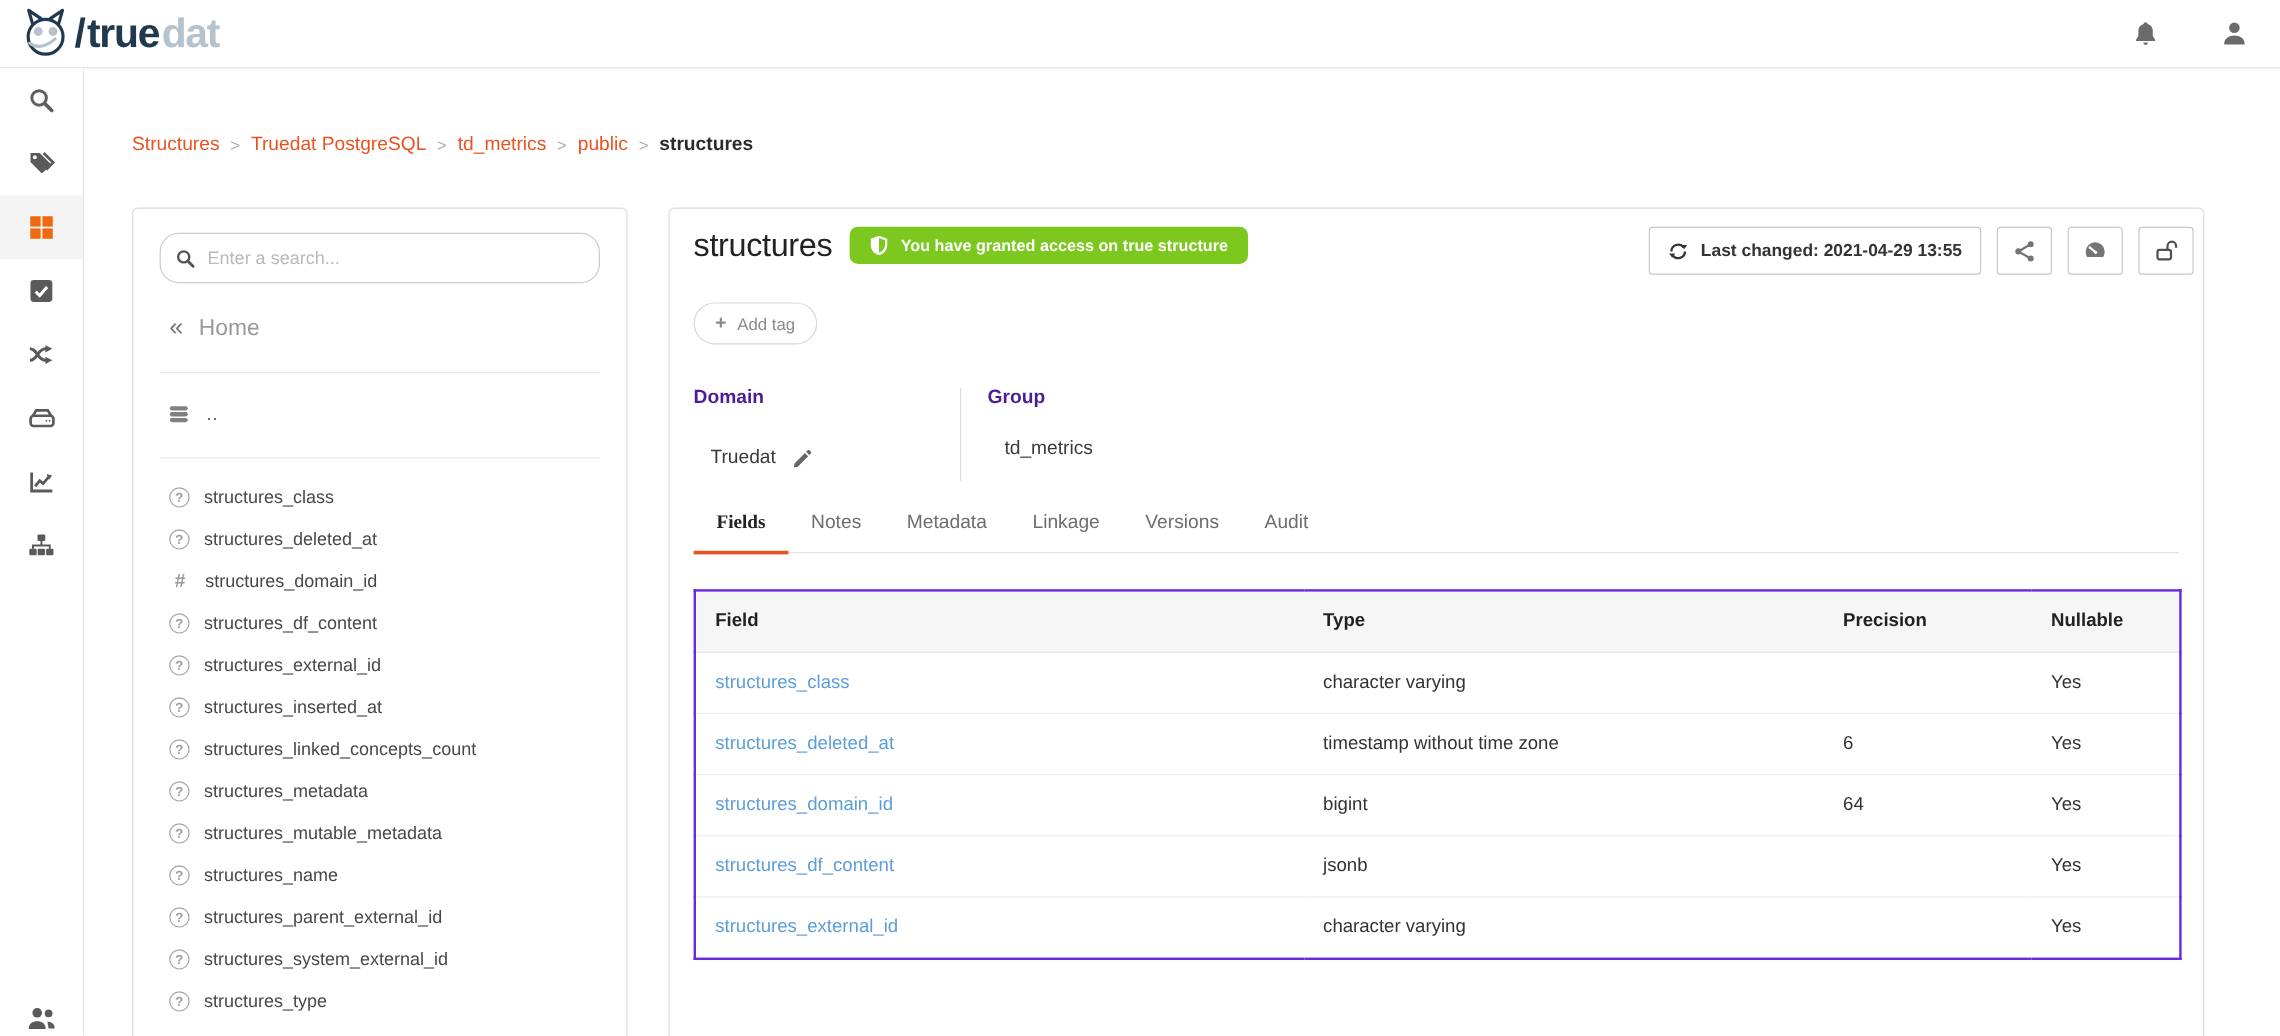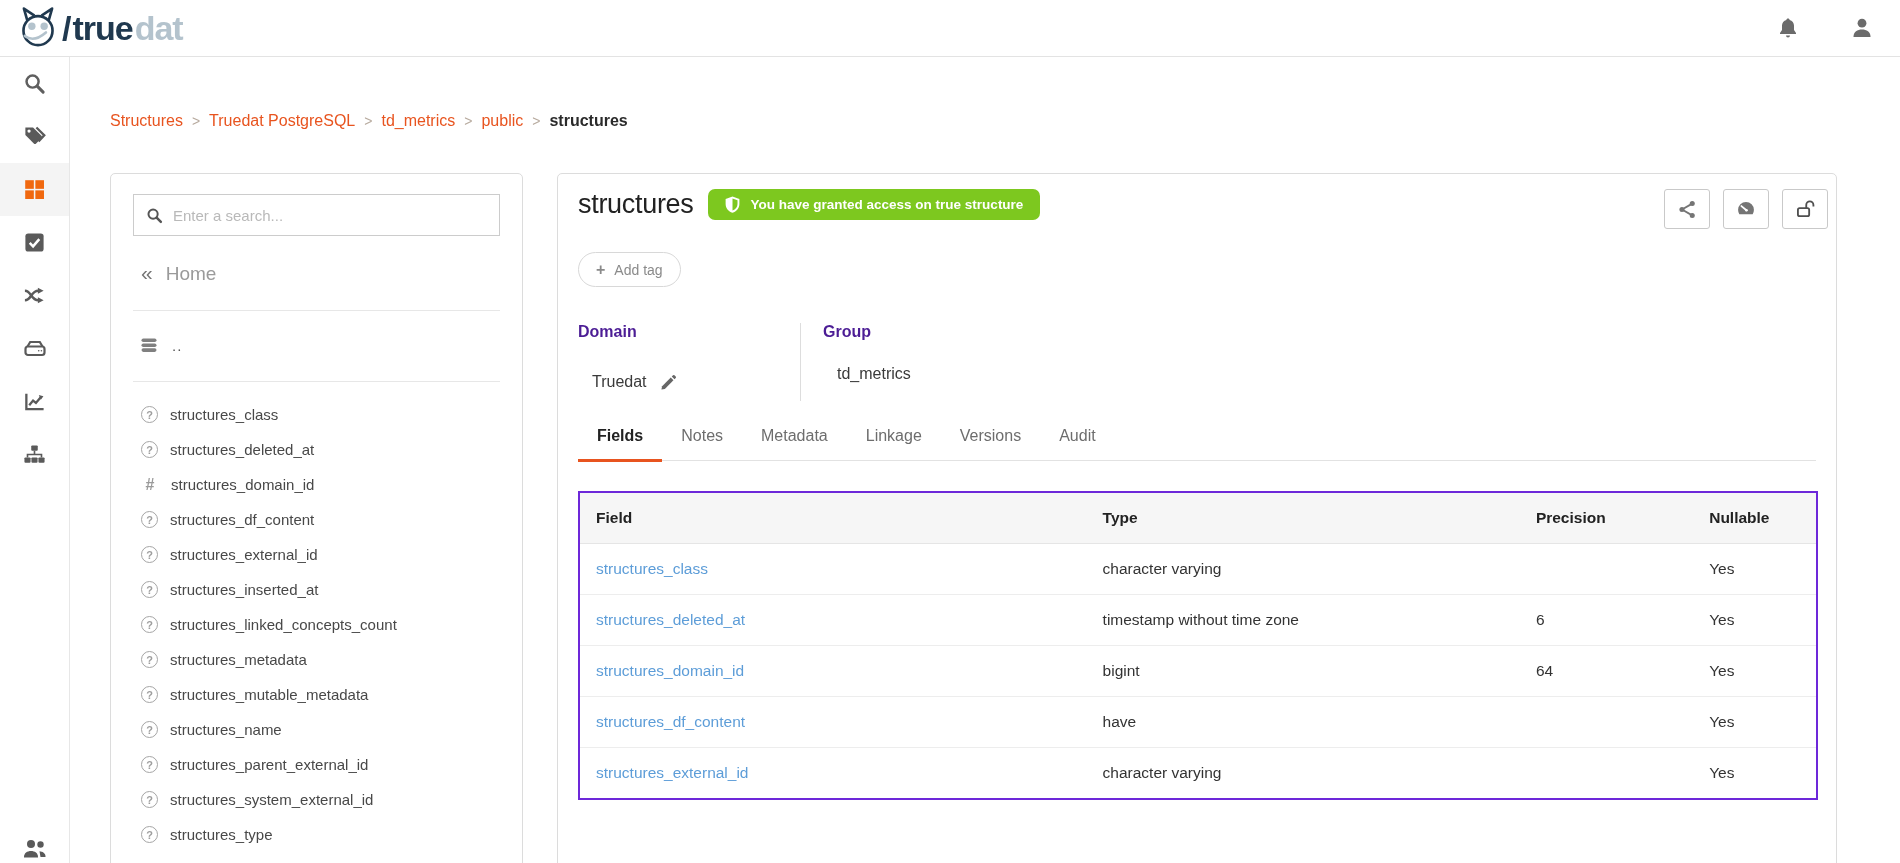--- a/index.html
+++ b/index.html
@@ -28,21 +28,21 @@
   
   .breadcrumb { position:absolute; left:110px; top:112px; font-size:16px;
                 display:flex; align-items:center; gap:9px; white-space:nowrap; }
   .crumb { color:#e8541f; text-decoration:none; cursor:pointer; }
   .bsep { color:#b7aa9e; font-size:14px; }
   .crumb-current { color:#2b2b2b; font-weight:bold; }
 
   
   .explorer { position:absolute; left:110px; top:173px; width:413px; height:740px;
               border:1px solid #dcdcdc; border-radius:5px; background:#fff; }
-  .exp-search { margin:20px 22px 0 22px; height:42px; border:1px solid #ccc; border-radius:0;
+  .exp-search { margin:20px 22px 0 22px; height:42px; border:1px solid #ccc; border-radius:16px;
                 display:flex; align-items:center; padding:0 12px; gap:10px; }
   .exp-search input { border:none; outline:none; flex:1; font-size:15px; color:#444;
                       font-family:"Liberation Sans", sans-serif; background:transparent; }
   .exp-search input::placeholder { color:#b9b9b9; }
   .exp-home { margin-top:18px; height:40px; display:flex; align-items:center; gap:13px;
               padding-left:30px; cursor:pointer; }
   .exp-home .laquo { font-size:21px; color:#757575; line-height:1; margin-top:-3px; }
   .exp-home .home-label { font-size:19px; color:#9a9a9a; }
   .exp-divider { border:none; border-top:1px solid #e7e7e7; margin:16px 22px 0 22px; }
   .exp-parent { margin-top:14px; height:40px; display:flex; align-items:center; gap:14px;
@@ -86,21 +86,21 @@
   .dg-vdivider { width:1px; background:#ddd; }
   .dg-label { font-size:16px; font-weight:bold; color:#4c1d95; }
   .dg-value { margin:32px 0 10px 14px; font-size:16px; color:#3a3a3a;
               display:flex; align-items:center; gap:13px; }
   .dg-value .edit-btn { background:none; border:none; cursor:pointer; padding:0; line-height:0; }
   .dg-col-group .dg-value { margin-top:24px; }
 
   .tabs { margin:26px 20px 0 20px; display:flex; border-bottom:1px solid #e2e2e2; }
   .tab { padding:0 19px 15px 19px; font-size:16px; color:#6d6d6d; cursor:pointer;
          position:relative; }
-  .tab[data-active="true"] { color:#222; font-weight:bold; }
+  .tab[data-active="true"] { color:#222; font-weight:bold;font-family:Liberation Serif, serif; }
   .tab[data-active="true"]::after { content:""; position:absolute; left:0; right:0; bottom:-2px;
          height:3px; background:#e8541f; }
 
   .fields-table { margin:30px 20px 0 20px; border:2px solid #6d28d9; border-radius:3px;
                   width:1240px; border-collapse:collapse; font-size:15.5px; }
   .fields-table th { background:#f6f6f6; text-align:left; font-weight:bold; color:#222;
                      padding:16px 10px 16px 16px; border-bottom:1px solid #e5e5e5; }
   .fields-table td { padding:16px 10px 16px 16px; border-bottom:1px solid #ededed; color:#333; }
   .fields-table .col-field { width:41%; }
   .fields-table .col-type { width:35%; }
@@ -366,20 +366,31 @@
         <span>
           <svg class="ico" width="15" height="17" viewBox="0 0 24 26" fill="#fff">
             <path d="M12 0 L23 4 V12 C23 19 18.5 24 12 26 C5.5 24 1 19 1 12 V4 Z M12 3.2 V22.6 C16.8 20.8 20 16.8 20 12 V6.1 Z" fill-rule="evenodd"></path>
           </svg>
         </span>
         <span>You have granted access on true structure</span>
       </div>
     </div>
 
     <div class="mc-actions">
+      <button class="btn btn-changed">
+        <span>
+          <svg class="ico" width="17" height="17" viewBox="0 0 24 24">
+            <path d="M20 12 a8 8 0 0 1-14.5 4.6" fill="none" stroke="#333" stroke-width="2.6"></path>
+            <path d="M4 12 a8 8 0 0 1 14.5-4.6" fill="none" stroke="#333" stroke-width="2.6"></path>
+            <polygon points="1.5,14.5 8.5,14.5 5,19.5" fill="#333"></polygon>
+            <polygon points="15.5,9.5 22.5,9.5 19,4.5" fill="#333" transform="rotate(180 19 7)"></polygon>
+          </svg>
+        </span>
+        <span>Last changed: 2021-04-29 13:55</span>
+      </button>
       <button class="btn btn-square">
         <span>
           <svg class="ico" width="19" height="19" viewBox="0 0 24 24" fill="#757575">
             <circle cx="5" cy="12" r="3.2"></circle>
             <circle cx="18" cy="4.5" r="3.2"></circle>
             <circle cx="18" cy="19.5" r="3.2"></circle>
             <line x1="5" y1="12" x2="18" y2="4.5" stroke="#757575" stroke-width="2.4"></line>
             <line x1="5" y1="12" x2="18" y2="19.5" stroke="#757575" stroke-width="2.4"></line>
           </svg>
         </span>
@@ -475,21 +486,21 @@
 
         <tr>
           <td class="col-field"><a class="field-link">structures_domain_id</a></td>
           <td class="col-type">bigint</td>
           <td class="col-precision">64</td>
           <td class="col-nullable">Yes</td>
         </tr>
 
         <tr>
           <td class="col-field"><a class="field-link">structures_df_content</a></td>
-          <td class="col-type">have</td>
+          <td class="col-type">jsonb</td>
           <td class="col-precision"></td>
           <td class="col-nullable">Yes</td>
         </tr>
 
         <tr>
           <td class="col-field"><a class="field-link">structures_external_id</a></td>
           <td class="col-type">character varying</td>
           <td class="col-precision"></td>
           <td class="col-nullable">Yes</td>
         </tr>

